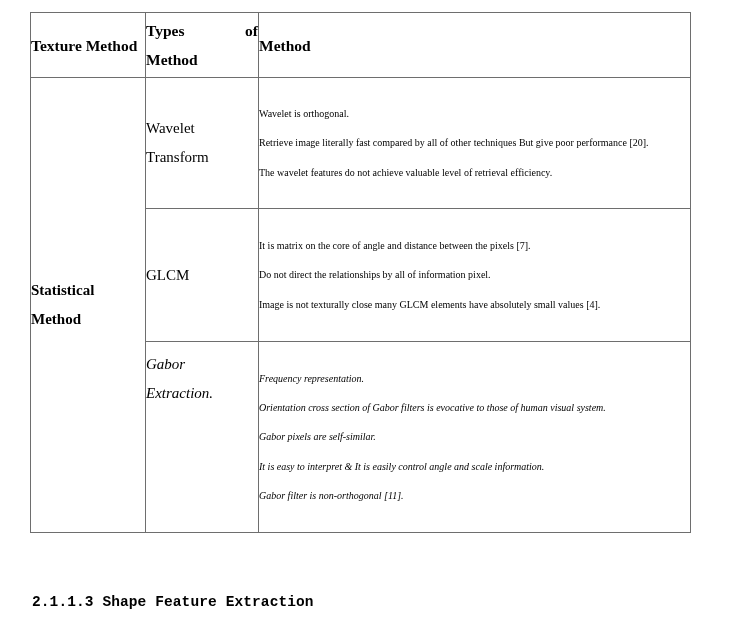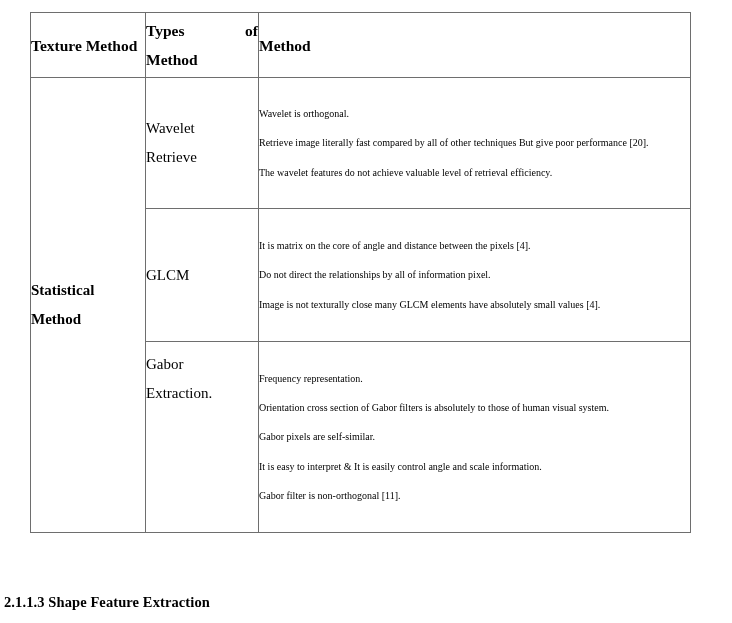--- a/index.html
+++ b/index.html
@@ -97,31 +97,32 @@
     margin: 0;
     text-align: justify;
     text-align-last: left;
     -webkit-hyphens: none;
     hyphens: none;
   }
 
   
   tr.row-wavelet .sum-cell { height: 130px; }
   tr.row-glcm    .sum-cell { height: 132px; }
-  tr.row-gabor   .sum-cell { height: 190px; }
+  tr.row-gabor   .sum-cell { height: 190px; font-style: italic; }
 
   
   .section-heading {
     position: absolute;
-    left: 4px;
+    left: 32px;
     top: 594px;
     font-size: 14.5px;
     font-weight: bold;
     letter-spacing: 0.1px;
     white-space: nowrap;
+    font-family: Liberation Mono, monospace;
   }
 </style>
 </head>
 <body>
 
 <div class="page">
 
   <div class="tbl-wrap">
     <table class="feature-table">
       <colgroup>
@@ -145,48 +146,48 @@
           </td>
         </tr>
 
         <tr class="row-wavelet">
           <td class="label-cell merged" rowspan="3">
             <span class="lbl-line">Statistical</span>
             <span class="lbl-line">Method</span>
           </td>
           <td class="label-cell">
             <span class="lbl-line">Wavelet</span>
-            <span class="lbl-line">Retrieve</span>
+            <span class="lbl-line">Transform</span>
           </td>
           <td class="sum-cell">
             <p>Wavelet is orthogonal.</p>
             <p>Retrieve image literally fast compared by all of other techniques But give poor performance [20].</p>
             <p>The wavelet features do not achieve valuable level of retrieval efficiency.</p>
           </td>
         </tr>
 
         <tr class="row-glcm">
           <td class="label-cell">
             <span class="lbl-line">GLCM</span>
           </td>
           <td class="sum-cell">
-            <p>It is matrix on the core of angle and distance between the pixels [4].</p>
+            <p>It is matrix on the core of angle and distance between the pixels [7].</p>
             <p>Do not direct the relationships by all of information pixel.</p>
             <p>Image is not texturally close many GLCM elements have absolutely small values [4].</p>
           </td>
         </tr>
 
         <tr class="row-gabor">
-          <td class="label-cell" style="vertical-align: top; padding-top: 8px;">
+          <td class="label-cell" style="vertical-align: top; padding-top: 8px; font-style: italic;">
             <span class="lbl-line">Gabor</span>
             <span class="lbl-line">Extraction.</span>
           </td>
           <td class="sum-cell">
             <p>Frequency representation.</p>
-            <p>Orientation cross section of Gabor filters is absolutely to those of human visual system.</p>
+            <p>Orientation cross section of Gabor filters is evocative to those of human visual system.</p>
             <p>Gabor pixels are self-similar.</p>
             <p>It is easy to interpret &amp; It is easily control angle and scale information.</p>
             <p>Gabor filter is non-orthogonal [11].</p>
           </td>
         </tr>
 
       </tbody>
     </table>
   </div>
 

